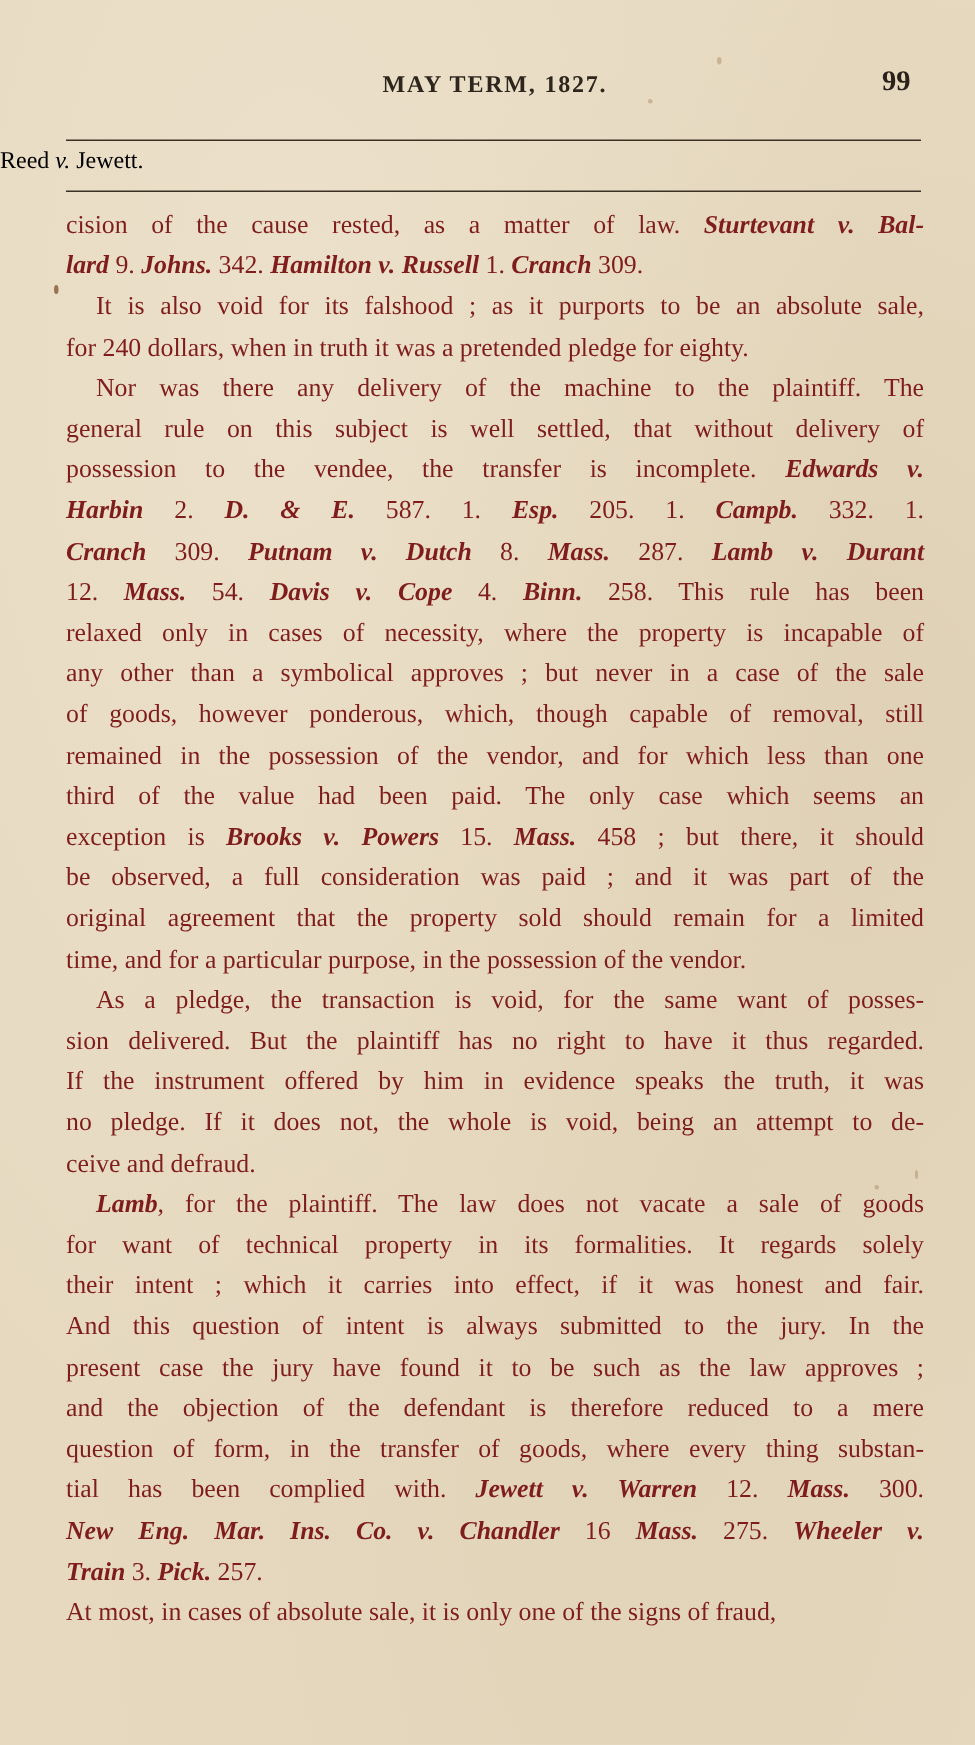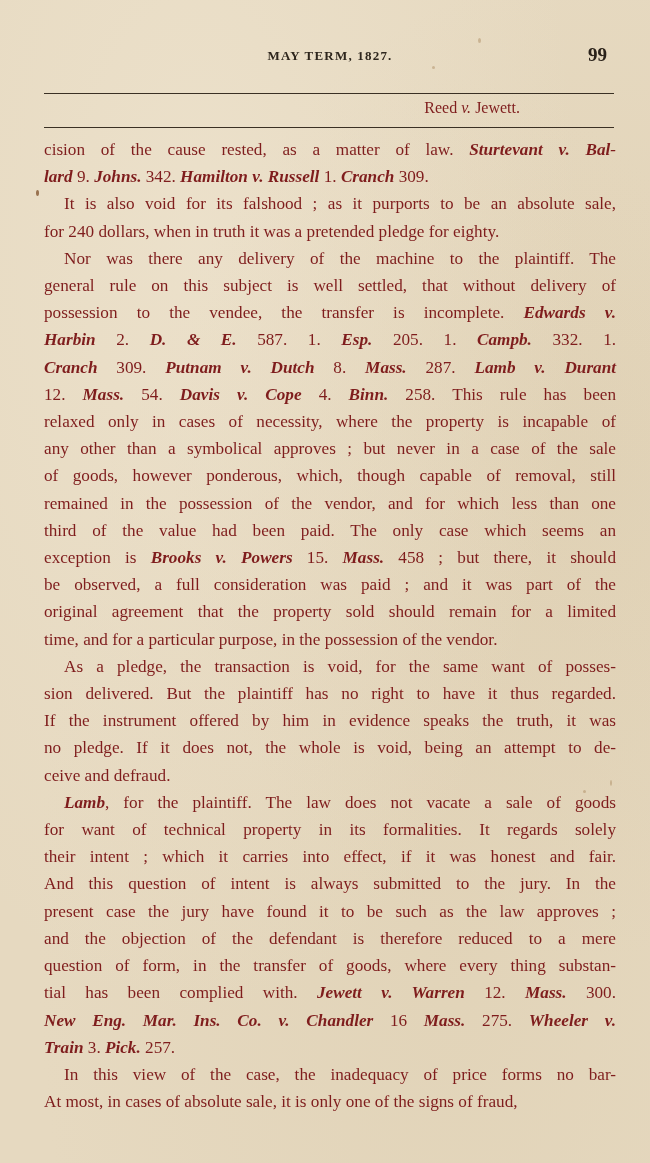--- a/index.html
+++ b/index.html
@@ -32,21 +32,21 @@
       left: 45px;
       width: 570px;
       height: 26px;
     }
     .running-head .term {
       position: absolute;
       left: 0;
       right: 0;
       text-align: center;
       top: 4px;
-      font-size: 13px;
+      font-size: 16px;
       letter-spacing: 1.2px;
       font-weight: bold;
       color: #2e261d;
     }
     .running-head .pagenum {
       position: absolute;
       right: 8px;
       top: 0;
       font-size: 19px;
       font-weight: bold;
@@ -59,23 +59,23 @@
       height: 0;
       border-top: 1.6px solid #3a3024;
     }
     .rule.top { top: 93px; }
     .rule.bottom { top: 127px; }
     .case-title {
       position: absolute;
       top: 99px;
       left: 0;
       width: 520px;
-      text-align: right;
+      text-align: left;
       font-size: 16px;
-      color: #7f1d1d;
+      color: #000000;
     }
     .case-title i { font-style: italic; }
     .body-text {
       position: absolute;
       top: 136px;
       left: 44px;
       width: 572px;
       font-size: 17.2px;
       line-height: 27.2px;
       text-align: justify;
@@ -156,21 +156,20 @@
         <p><span>their intent ; which it carries into effect, if it was honest and fair.</span></p>
         <p><span>And this question of intent is always submitted to the jury.  In the</span></p>
         <p><span>present case the jury have found it to be such as the law approves ;</span></p>
         <p><span>and the objection of the defendant is therefore reduced to a mere</span></p>
         <p><span>question of form, in the transfer of goods, where every thing substan-</span></p>
         <p><span>tial has been complied with.  </span><span class="cite">Jewett v. Warren</span><span> 12. </span><span class="cite">Mass.</span><span> 300.</span></p>
         <p><span class="cite">New Eng. Mar. Ins. Co. v. Chandler</span><span> 16 </span><span class="cite">Mass.</span><span> 275.  </span><span class="cite">Wheeler v.</span></p>
         <p class="last"><span class="cite">Train</span><span> 3. </span><span class="cite">Pick.</span><span> 257.</span></p>
       </div>
       <div>
-        <p class="indent"><span>In this view of the case, the inadequacy of price forms no bar-</span></p>
         <p class="last"><span>At most, in cases of absolute sale, it is only one of the signs of fraud,</span></p>
       </div>
     </div>
 
   <div class="speckle" style="left:478px;top:38px;width:3px;height:5px;"></div>
   <div class="speckle" style="left:432px;top:66px;width:3px;height:3px;"></div>
   <div class="speckle" style="left:36px;top:190px;width:3px;height:6px;background:rgba(120,70,30,0.7);"></div>
   <div class="speckle" style="left:583px;top:790px;width:3px;height:3px;"></div>
   <div class="speckle" style="left:610px;top:780px;width:2px;height:6px;"></div>
   <div class="speckle" style="left:455px;top:640px;width:2px;height:2px;"></div>

